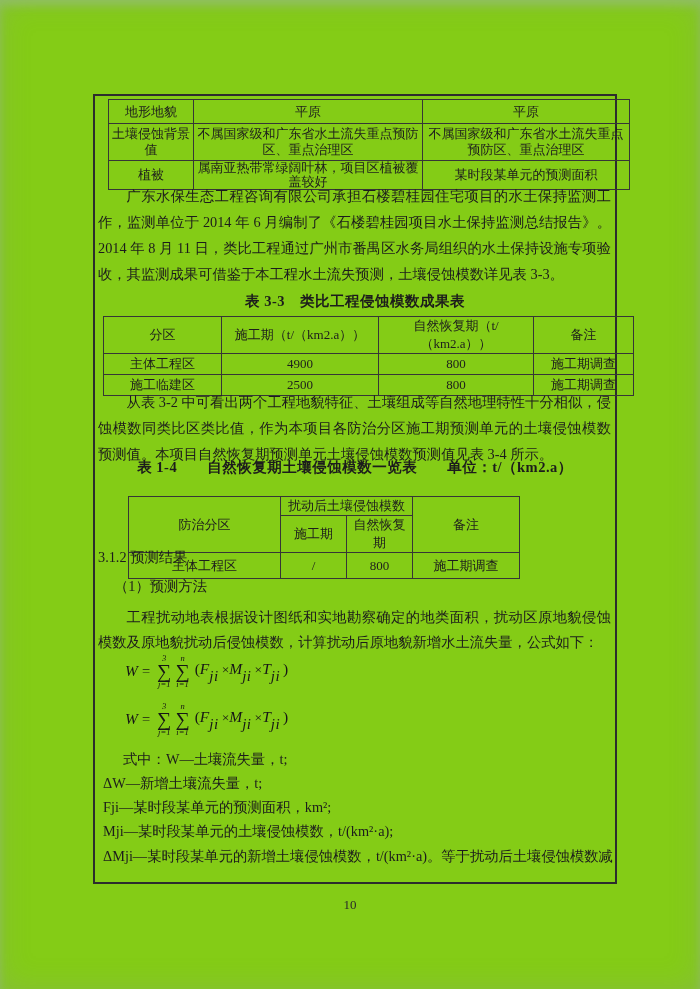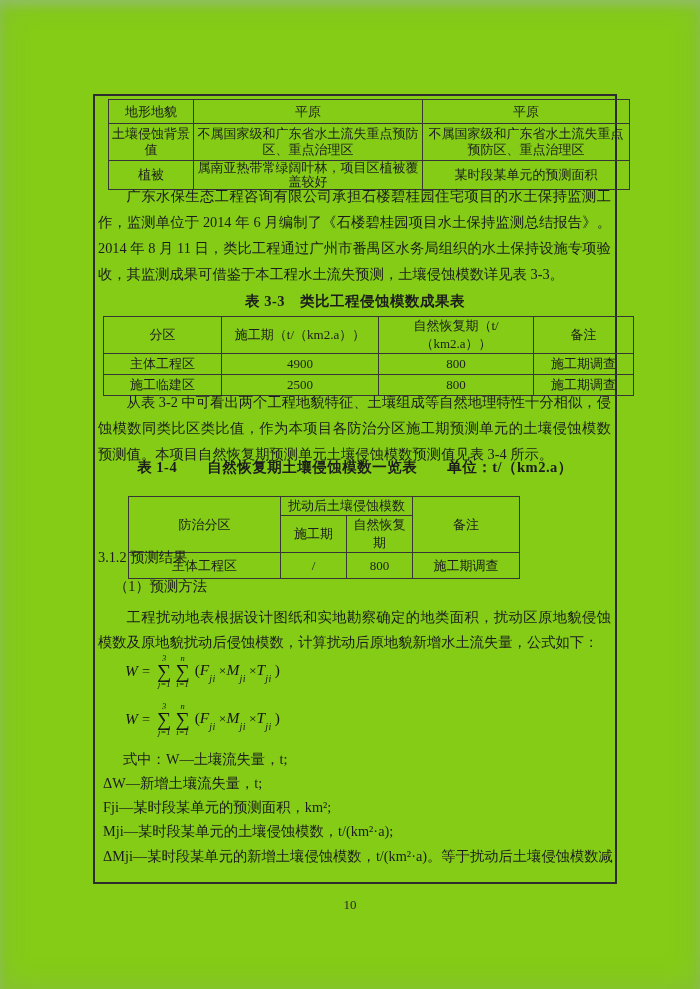--- a/index.html
+++ b/index.html
@@ -67,21 +67,21 @@
            align-items:center;color:#161616;}
   .fa{top:554px;}
   .fb{top:602px;}
   .f-var{font-style:italic;font-size:15.5px;}
   .f-eq{font-size:14.5px;margin:0 5px 0 4px;}
   .sumwrap{display:flex;flex-direction:column;align-items:center;margin:0 2px;}
   .sumlim{font-size:8.5px;font-style:italic;line-height:8px;}
   .sigma{font-size:20px;line-height:18px;font-style:normal;}
   .term{margin-left:3px;font-size:15.5px;white-space:nowrap;}
   .term .pr{font-style:normal;}
-  .f-sub{font-size:10px;font-style:italic;position:relative;bottom:-3px;
+  .f-sub{font-size:15px;font-style:italic;position:relative;bottom:-3px;
          margin-right:3px;letter-spacing:.5px;}
   .f-op{font-style:normal;font-size:13.5px;}
   
   .pageno{position:absolute;left:0;top:897px;width:100%;text-align:center;
           font-size:13px;color:#2a2a2a;}
 </style>
 </head>
 <body>
 
 <div class="screen">

